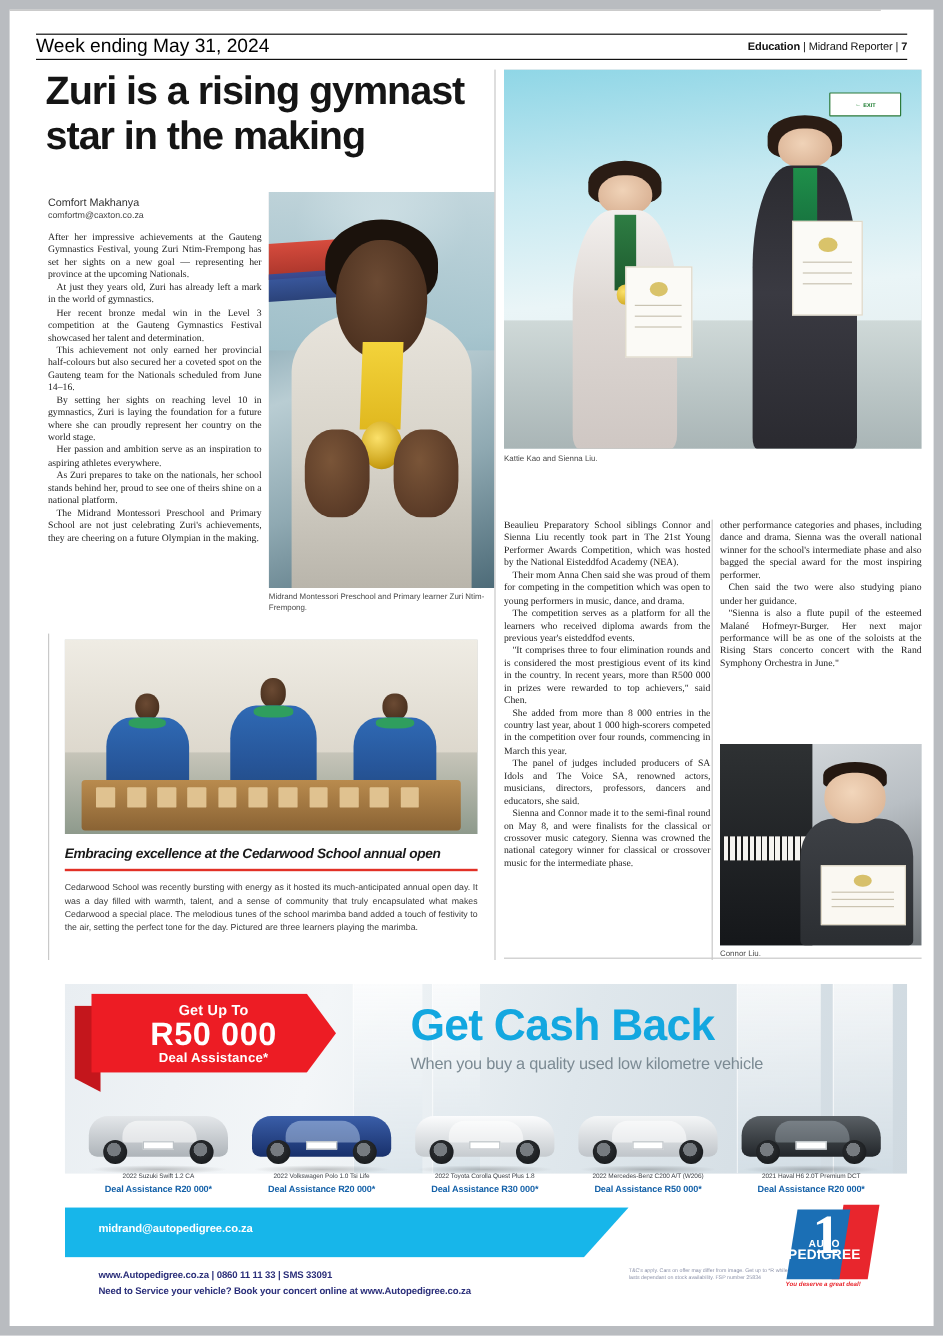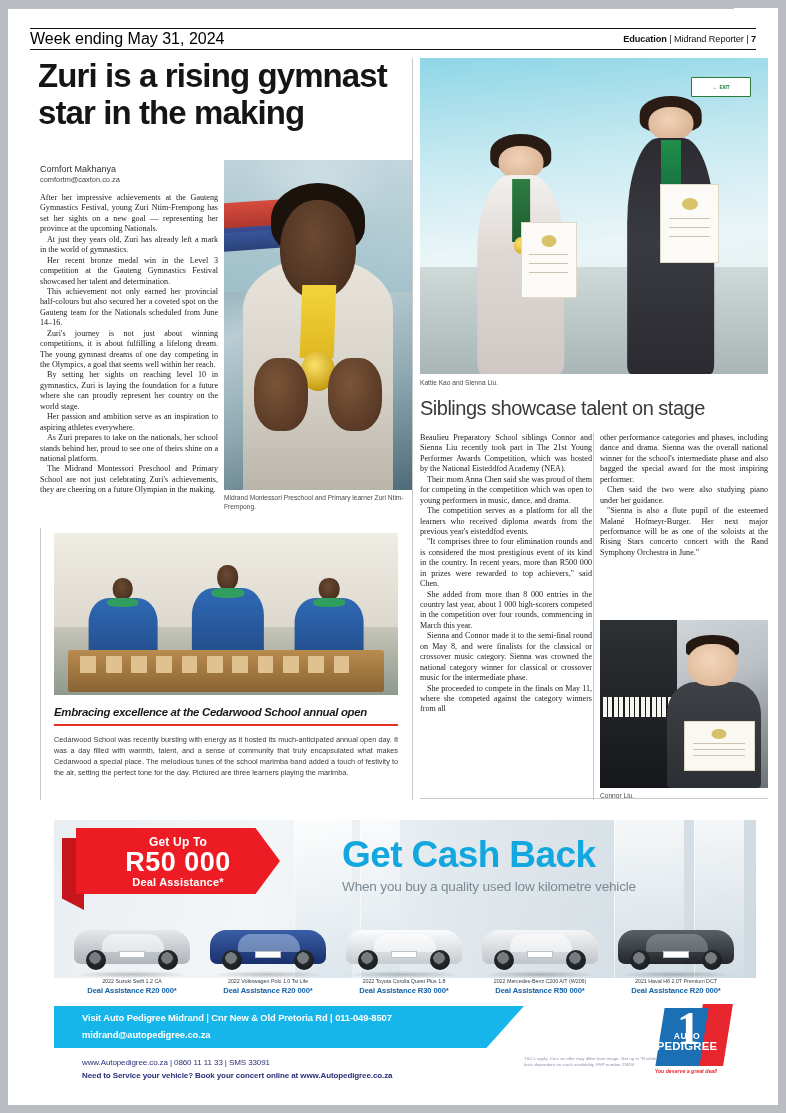--- a/index.html
+++ b/index.html
@@ -289,21 +289,21 @@
 
   .ad-contact {
     position:absolute; left:0; top:186px; width:470px; height:42px;
     background:#17b6ea; clip-path:polygon(0 0, 100% 0, 92% 100%, 0 100%);
     padding:6px 0 0 28px; color:#ffffff;
   }
   .ad-contact .l1 { font-size:9.4px; font-weight:bold; letter-spacing:-0.1px; }
   .ad-contact .l2 { margin-top:6px; font-size:9.4px; font-weight:bold; letter-spacing:-0.1px; }
 
   .ad-footer { position:absolute; left:28px; top:238px; width:430px; color:#2b2f7a; }
-  .ad-footer .f1 { font-size:8px; font-weight:normal; letter-spacing:-0.1px; }
+  .ad-footer .f1 { font-size:8px; font-weight:bold; letter-spacing:-0.1px; }
   .ad-footer .f2 { margin-top:4px; font-size:8px; font-weight:bold; letter-spacing:-0.1px; }
 
   .ad-terms {
     position:absolute; left:470px; top:236px; width:150px;
     font-size:4.4px; line-height:1.45; color:#8d93aa;
   }
 
   .ad-logo { position:absolute; right:22px; top:182px; width:96px; height:78px; }
   .ad-logo .red {
     position:absolute; right:6px; top:2px; width:30px; height:62px;
@@ -345,21 +345,20 @@
   <div class="byline">
     <div>Comfort Makhanya</div>
     <div class="email">comfortm@caxton.co.za</div>
   </div>
 
   <div id="col1" class="col-text">
     <p class="first">After her impressive achievements at the Gauteng Gymnastics Festival, young Zuri Ntim-Frempong has set her sights on a new goal — representing her province at the upcoming Nationals.</p>
     <p>At just they years old, Zuri has already left a mark in the world of gymnastics.</p>
     <p>Her recent bronze medal win in the Level 3 competition at the Gauteng Gymnastics Festival showcased her talent and determination.</p>
     <p>This achievement not only earned her provincial half-colours but also secured her a coveted spot on the Gauteng team for the Nationals scheduled from June 14–16.</p>
-    <p>Zuri's journey is not just about winning competitions, it is about fulfilling a lifelong dream. The young gymnast dreams of one day competing in the Olympics, a goal that seems well within her reach.</p>
     <p>By setting her sights on reaching level 10 in gymnastics, Zuri is laying the foundation for a future where she can proudly represent her country on the world stage.</p>
     <p>Her passion and ambition serve as an inspiration to aspiring athletes everywhere.</p>
     <p>As Zuri prepares to take on the nationals, her school stands behind her, proud to see one of theirs shine on a national platform.</p>
     <p>The Midrand Montessori Preschool and Primary School are not just celebrating Zuri's achievements, they are cheering on a future Olympian in the making.</p>
   </div>
 
   <div class="photo" id="photo-zuri">
     <div class="zuri-bg"></div>
     <div class="zuri-wall"></div>
     <div class="zuri-redbar"></div>
@@ -405,30 +404,29 @@
     </div>
     <div class="sib-cert c2">
       <div class="seal"></div>
       <div class="ln" style="top:42%"></div>
       <div class="ln" style="top:54%"></div>
       <div class="ln" style="top:66%"></div>
     </div>
   </div>
   <div class="caption" id="cap-siblings">Kattie Kao and Sienna Liu.</div>
 
-  <div class="headline2">Siblings showcase talent on stage</div>
 
   <div id="col2-a" class="col-text">
     <p class="first">Beaulieu Preparatory School siblings Connor and Sienna Liu recently took part in The 21st Young Performer Awards Competition, which was hosted by the National Eisteddfod Academy (NEA).</p>
     <p>Their mom Anna Chen said she was proud of them for competing in the competition which was open to young performers in music, dance, and drama.</p>
     <p>The competition serves as a platform for all the learners who received diploma awards from the previous year's eisteddfod events.</p>
     <p>"It comprises three to four elimination rounds and is considered the most prestigious event of its kind in the country. In recent years, more than R500 000 in prizes were rewarded to top achievers," said Chen.</p>
     <p>She added from more than 8 000 entries in the country last year, about 1 000 high-scorers competed in the competition over four rounds, commencing in March this year.</p>
+    <p>The panel of judges included producers of SA Idols and The Voice SA, renowned actors, musicians, directors, professors, dancers and educators, she said.</p>
     <p>Sienna and Connor made it to the semi-final round on May 8, and were finalists for the classical or crossover music category. Sienna was crowned the national category winner for classical or crossover music for the intermediate phase.</p>
-    <p>She proceeded to compete in the finals on May 11, where she competed against the category winners from all</p>
   </div>
 
   <div id="col2-b" class="col-text">
     <p class="first">other performance categories and phases, including dance and drama. Sienna was the overall national winner for the school's intermediate phase and also bagged the special award for the most inspiring performer.</p>
     <p>Chen said the two were also studying piano under her guidance.</p>
     <p>"Sienna is also a flute pupil of the esteemed Malané Hofmeyr-Burger. Her next major performance will be as one of the soloists at the Rising Stars concerto concert with the Rand Symphony Orchestra in June."</p>
   </div>
 
   <div class="photo" id="photo-connor">
     <div class="con-bg"></div>
@@ -582,21 +580,20 @@
         </div>
       </div>
       <div class="ad-car-label" style="left:558px;">
         <div class="name">2021 Haval H6 2.0T Premium DCT</div>
         <div class="deal">Deal Assistance R20 000*</div>
       </div>
 
     </div>
 
     <div class="ad-contact">
-      <div class="l1">Visit Auto Pedigree Midrand | Cnr New &amp; Old Pretoria Rd | 011-049-8507</div>
       <div class="l2">midrand@autopedigree.co.za</div>
     </div>
 
     <div class="ad-footer">
       <div class="f1">www.Autopedigree.co.za | 0860 11 11 33 | SMS 33091</div>
       <div class="f2">Need to Service your vehicle? Book your concert online at www.Autopedigree.co.za</div>
     </div>
 
     <div class="ad-terms">T&amp;C's apply. Cars on offer may differ from image. Get up to *R while stock lasts dependant on stock availability. FSP number 25834</div>
 

